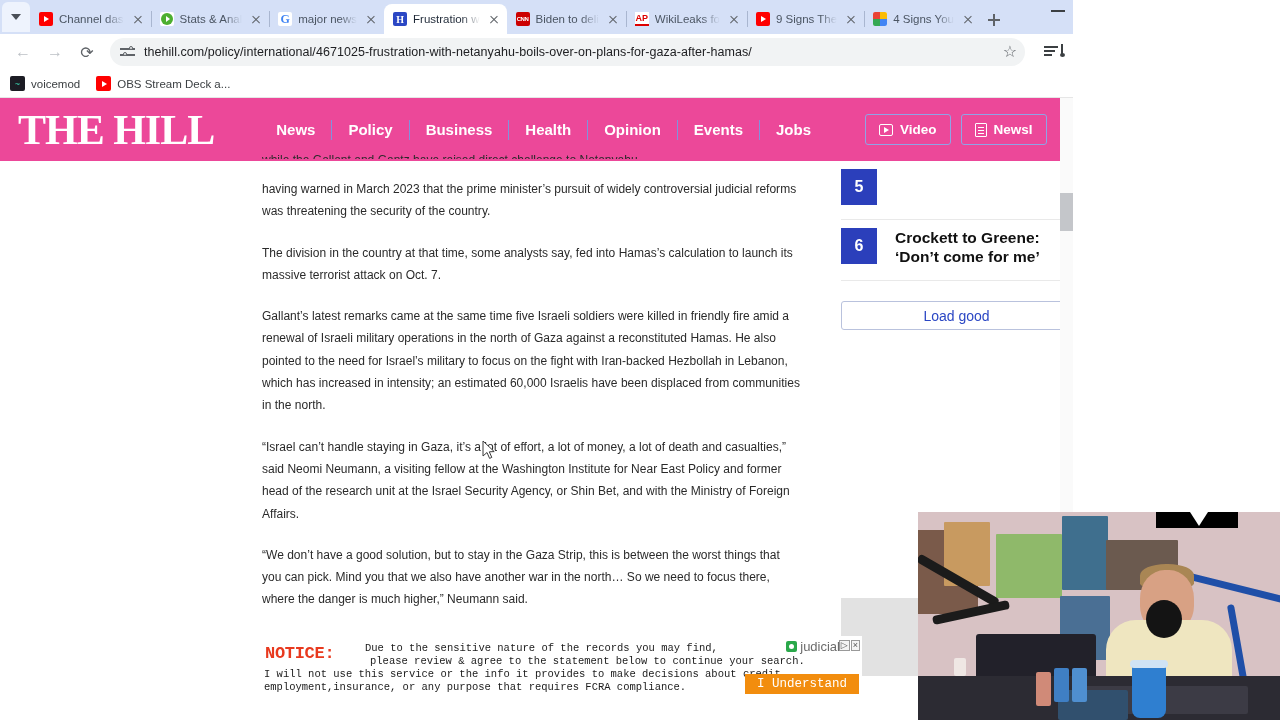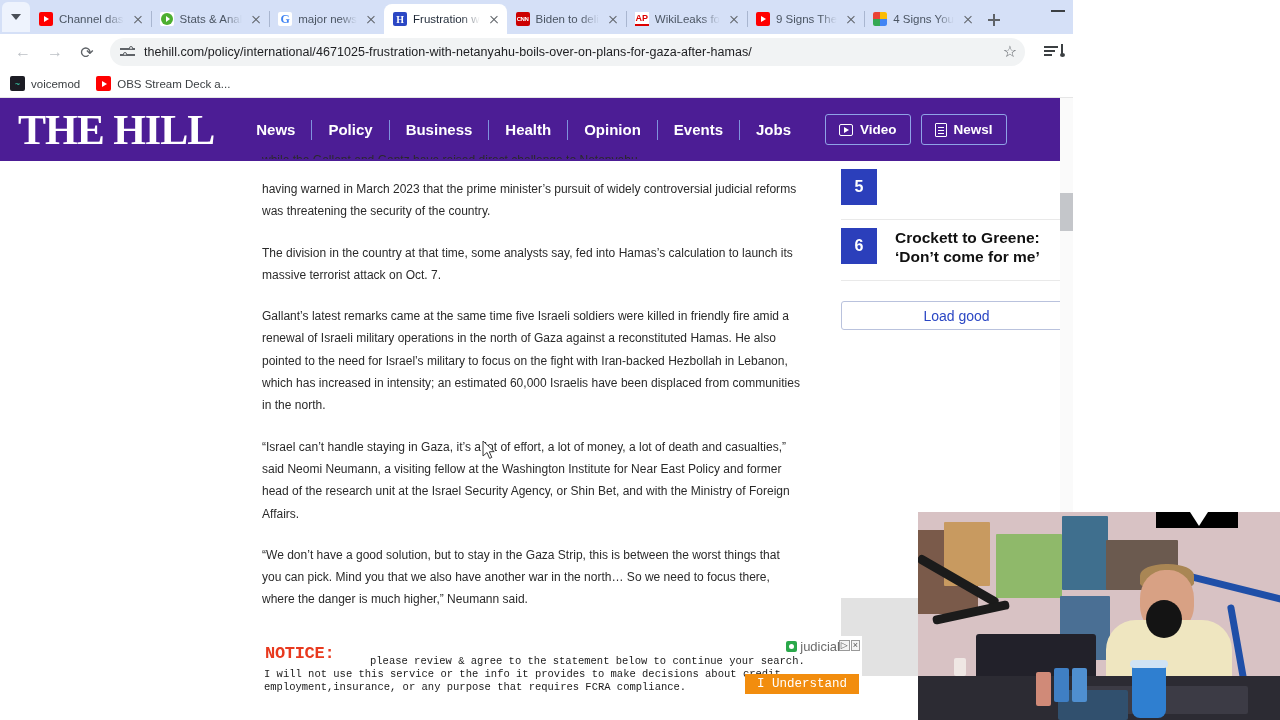--- a/index.html
+++ b/index.html
@@ -123,21 +123,21 @@
   .bmfav.vm { background:#1c1c24; color:#3ad6b0; font-size:9px; }
   .bmfav.obs { background:#ff0000; }
   .bmfav.obs::after { content:''; width:0;height:0;border-left:5px solid #fff;
            border-top:3px solid transparent;border-bottom:3px solid transparent; margin-left:1px;}
   .bmtext { font-size: 11.5px; color:#3c4043; white-space:nowrap; }
 
   
   .viewport { position:absolute; left:0; top:98px; width:1073px; height:622px;
               background:#fff; overflow:hidden; }
   .sitehdr { position:absolute; left:0; top:0; width:1060px; height:63px;
-             background:#4c1d95; display:flex; align-items:center; }
+             background:#ec4899; display:flex; align-items:center;gap:20px; }
   .logo {
     font-family:"Liberation Serif", serif; font-weight:700; font-size:42px;
     color:#ffffff; letter-spacing:-1px; margin-left:18px; line-height:1;
     white-space:nowrap;
   }
   .nav { display:flex; align-items:center; margin-left:26px; gap:0; }
   .navitem { color:#fff; font-size:15px; font-weight:700; padding: 0 16px; white-space:nowrap; }
   .navdiv { width:1px; height:20px; background:#7f93dd; }
   .navbtns { display:flex; align-items:center; gap:10px; margin-left:18px; }
   .pillbtn {
@@ -412,20 +412,21 @@
           <span class="tnum">6</span>
           <span class="ttitle">Crockett to Greene: ‘Don’t come for me’</span>
         </div>
         <div class="loadmore">Load good</div>
       </div>
 
       <div class="adbox"></div>
 
       <div class="adbanner">
         <span class="adnotice">NOTICE:</span>
+        <span class="adl1">Due to the sensitive nature of the records you may find,</span>
         <span class="adl2">please review &amp; agree to the statement below to continue your search.</span>
         <span class="adl3">I will not use this service or the info it provides to make decisions about credit,</span>
         <span class="adl4">employment,insurance, or any purpose that requires FCRA compliance.</span>
         <span class="adbrand">
           <span class="dot"></span>
           <span class="adbrandtxt">judicial</span>
         </span>
         <span class="adx">
           <span>▷</span>
           <span>×</span>

